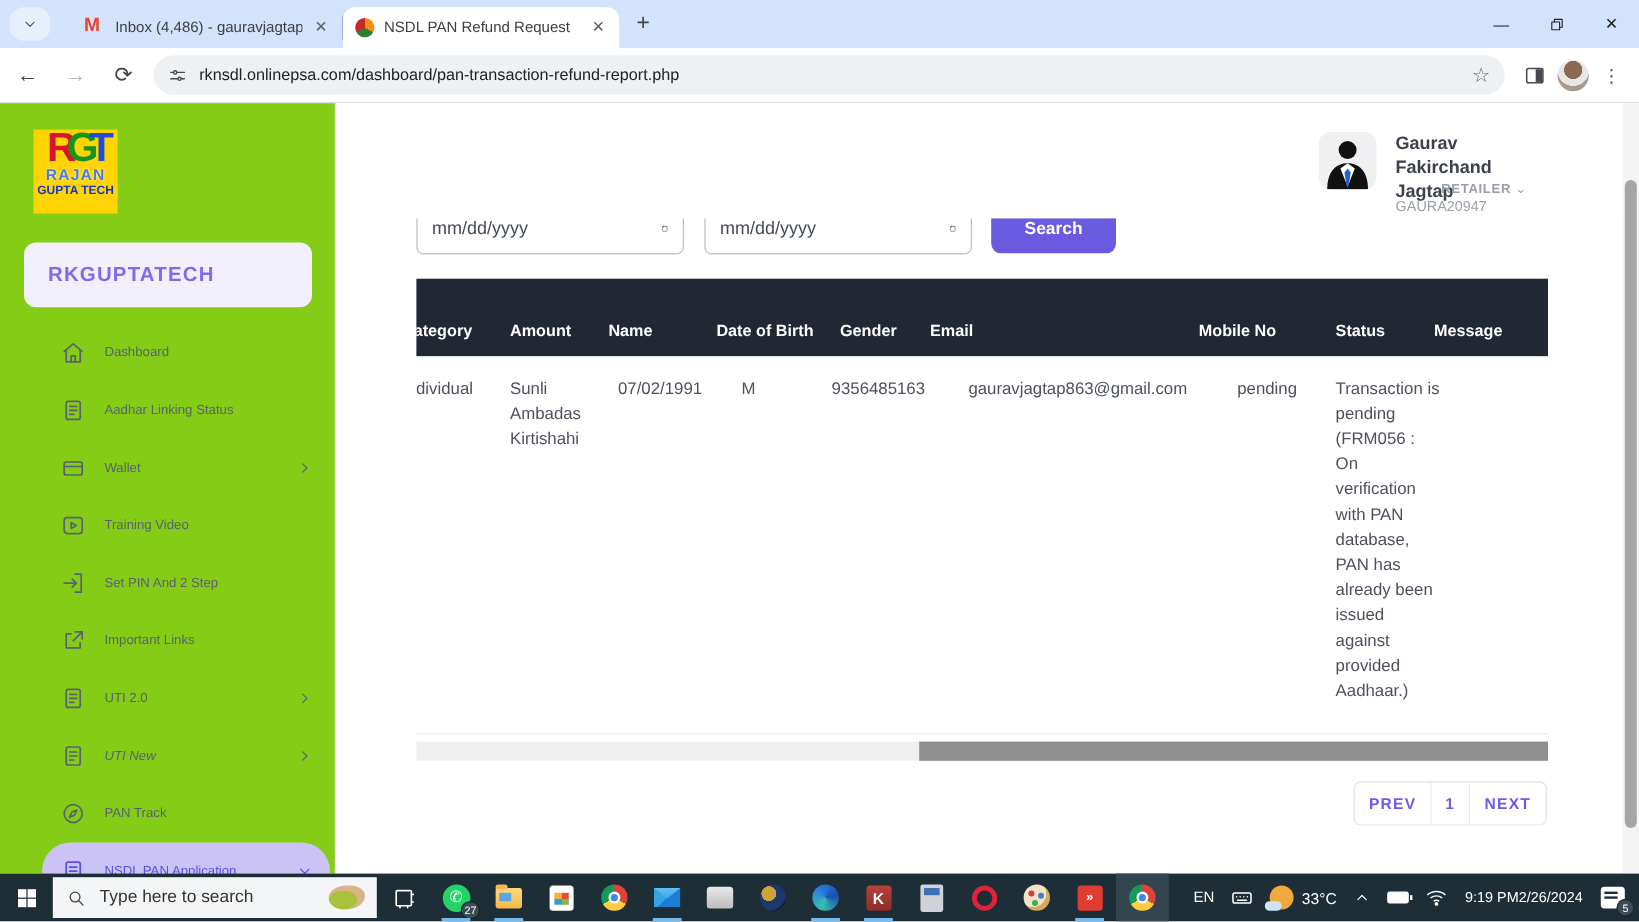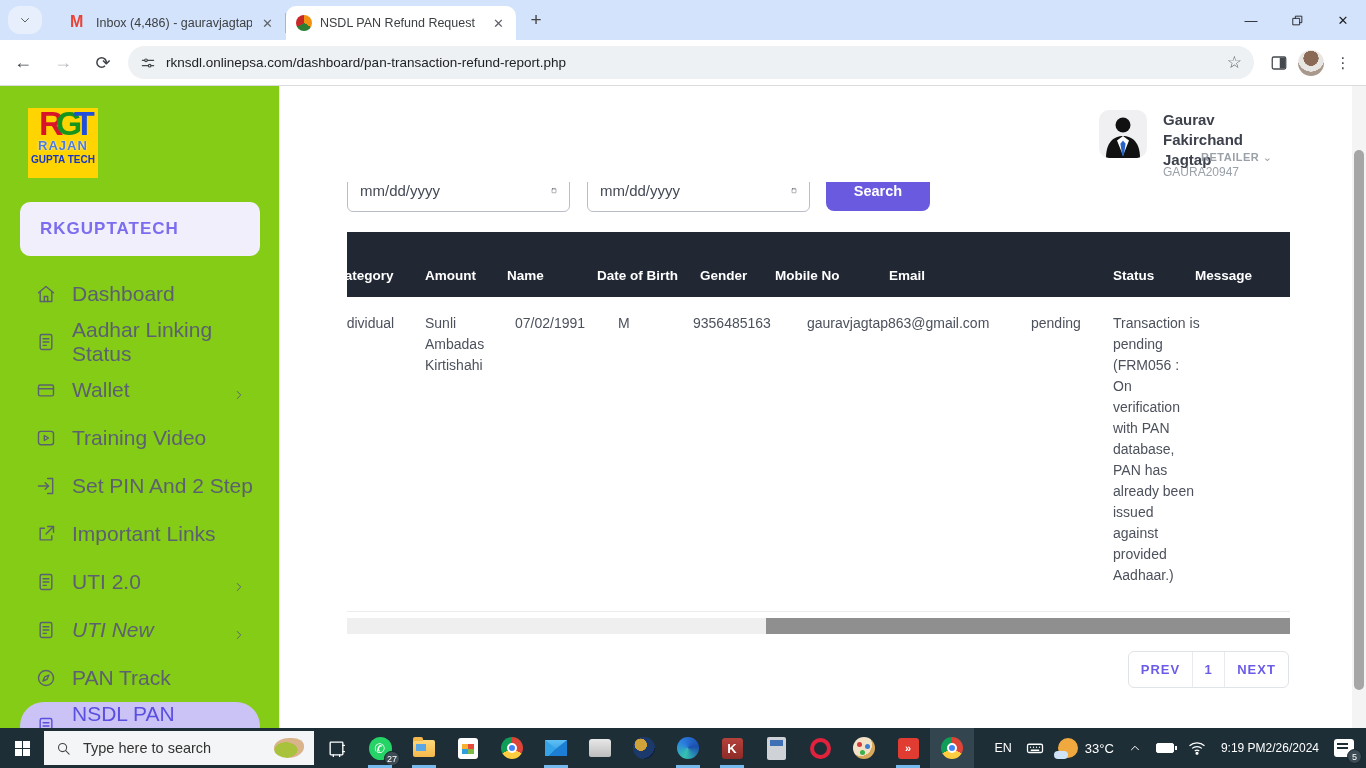--- a/index.html
+++ b/index.html
@@ -38,21 +38,21 @@
 
   
   .sidebar { left:0; top:0; width:280px; height:642px; background:#84cc16; border-right:1px solid #ebebef; }
   .logo { left:28px; top:22px; width:70px; height:70px; background:#ffd400; overflow:hidden; }
   .logo .letters { position:absolute; left:0; top:-4px; width:70px; text-align:center; font-weight:900; font-size:34px; letter-spacing:-8px; }
   .logo .lr { color:#d8142a; } .logo .lg { color:#17941c; } .logo .lt { color:#1f4fd8; }
   .logo .rajan { position:absolute; left:0; top:30px; width:70px; text-align:center; font-weight:900; font-size:13px; color:#4f7bd9; text-shadow:0 0 2px #fff; letter-spacing:1px; }
   .logo .gupta { position:absolute; left:0; top:46px; width:70px; text-align:center; font-weight:900; font-size:10px; color:#1636c9; background:#ffd400; }
   .brandpill { left:20px; top:116px; width:240px; height:54px; background:#f1effb; border-radius:10px; display:flex; align-items:center; padding-left:20px; font-weight:800; font-size:17px; letter-spacing:1px; color:#7b6cf0; }
   .menu { left:0; top:184px; width:280px; }
-  .mitem { position:absolute; left:20px; width:240px; height:48px; display:flex; align-items:center; gap:16px; padding-left:16px; color:#5b6170; font-size:21px; font-weight:500; }
+  .mitem { position:absolute; left:35px; width:240px; height:48px; display:flex; align-items:center; gap:16px; padding-left:16px; color:#5b6170; font-size:11px; font-weight:500; }
   .mitem svg { width:20px; height:20px; stroke:#5b6170; fill:none; stroke-width:1.7; stroke-linecap:round; stroke-linejoin:round; flex:0 0 auto; }
   .mitem .chev { position:absolute; right:14px; width:14px; height:14px; }
   .mitem .chev svg { width:14px; height:14px; }
   .mitem.active { background:#cbc3f5; border-radius:24px; color:#5a4fe0; }
   .mitem.active svg { stroke:#5a4fe0; }
 
   
   .main { left:280px; top:0; width:1072px; height:642px; background:#fff; }
   .topbar { left:1px; top:0; width:1071px; height:96px; background:#fff; z-index:5; }
   .avatar48 { left:818px; top:24px; width:48px; height:48px; border-radius:10px; background:#f0f0f2; overflow:hidden; }
@@ -320,22 +320,22 @@
     </div>
 
     <div class="abs table-clip">
       <div class="table-inner">
         <div class="thead">
           <div class="th c0">Category</div>
           <div class="th c1">Amount</div>
           <div class="th c2">Name</div>
           <div class="th c3">Date of Birth</div>
           <div class="th c4">Gender</div>
+          <div class="th c6">Email</div>
           <div class="th c5">Mobile No</div>
-          <div class="th c6">Email</div>
           <div class="th c7">Status</div>
           <div class="th c8">Message</div>
         </div>
         <div class="trow">
           <div class="td c0">Individual</div>
           <div class="td c2">Sunli Ambadas Kirtishahi</div>
           <div class="td c3">07/02/1991</div>
           <div class="td c4">M</div>
           <div class="td c5">9356485163</div>
           <div class="td c6">gauravjagtap863@gmail.com</div>

